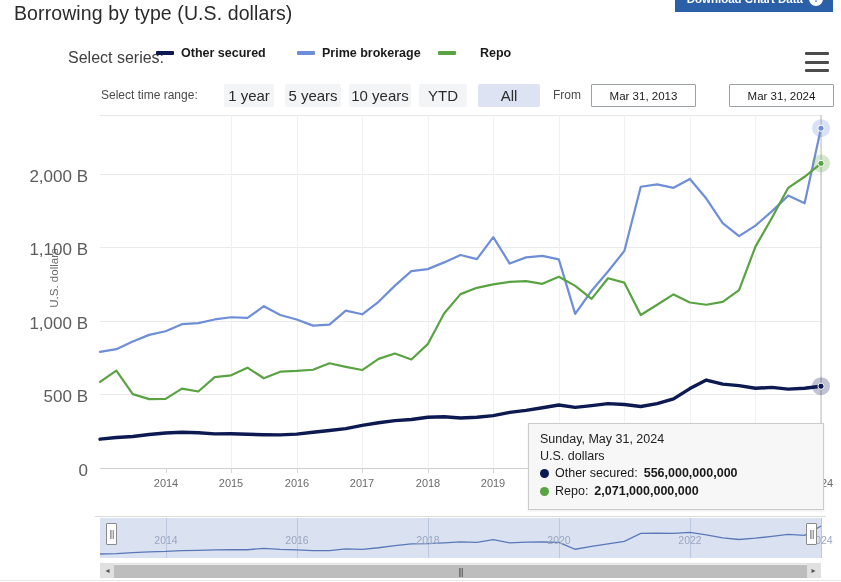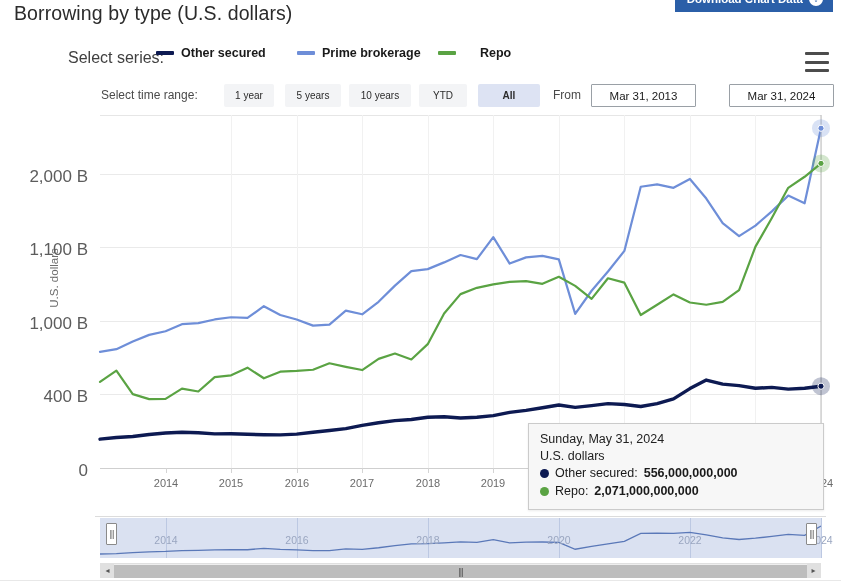--- a/index.html
+++ b/index.html
@@ -92,29 +92,29 @@
   #range-label {
     position: absolute; left: 101px; top: 4px;
     font-size: 12px; color: #4a4a4a;
   }
   .range-btn {
     position: absolute; top: 0;
     height: 23px;
     background: #f3f4f6;
     border: none;
     font-family: "Liberation Sans", sans-serif;
-    font-size: 10px;
+    font-size: 15px;
     color: #2b2b2b;
     cursor: pointer;
     border-radius: 2px;
     padding: 0;
   }
   .range-btn.selected {
     background: #dde3f3;
-    font-weight: 700;
+    font-weight: 400;
   }
   #rb-0 { left: 224px; width: 50px; }
   #rb-1 { left: 285px; width: 56px; }
   #rb-2 { left: 349px; width: 62px; }
   #rb-3 { left: 419px; width: 48px; }
   #rb-4 { left: 478px; width: 62px; }
 
   #from-label { position: absolute; left: 553px; top: 4px; font-size: 12px; color: #4a4a4a; }
   #to-label { position: absolute; left: 708px; top: 4px; font-size: 10px; color: #4a4a4a; margin-left: 22px; }
   .date-input {
@@ -318,21 +318,21 @@
   <input class="date-input" id="date-from" type="text" value="Mar 31, 2013" style="">
   <div id="to-label">To</div>
   <input class="date-input" id="date-to" type="text" value="Mar 31, 2024" style="">
 </div>
 
 <div id="plot-wrap">
   <div id="plot-top-border"></div>
   <div id="y-axis-title">U.S. dollars</div>
   <div id="y-ticks">
       <div class="ytick-label" style="top: 349px; right: 753px;">0</div>
-      <div class="ytick-label" style="top: 275.458px; right: 753px;">400 B</div>
+      <div class="ytick-label" style="top: 275.458px; right: 753px;">500 B</div>
       <div class="ytick-label" style="top: 201.917px; right: 753px;">1,000 B</div>
       <div class="ytick-label" style="top: 128.375px; right: 753px;">1,100 B</div>
       <div class="ytick-label" style="top: 54.8333px; right: 753px;">2,000 B</div>
     </div>
   <div id="grid-lines">
       <div class="gridline" style="top: 282px;"></div>
       <div class="gridline" style="top: 209px;"></div>
       <div class="gridline" style="top: 135px;"></div>
       <div class="gridline" style="top: 62px;"></div>
     </div>

